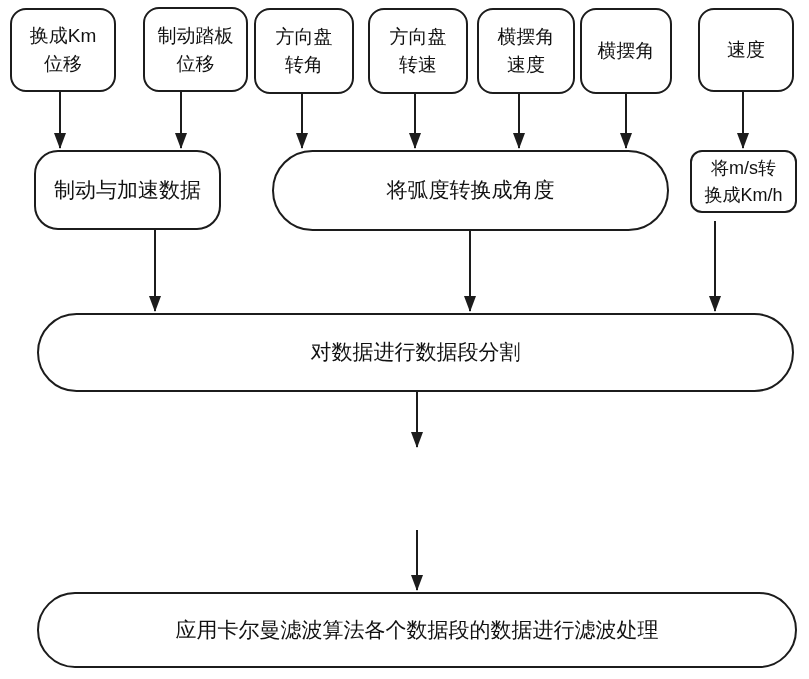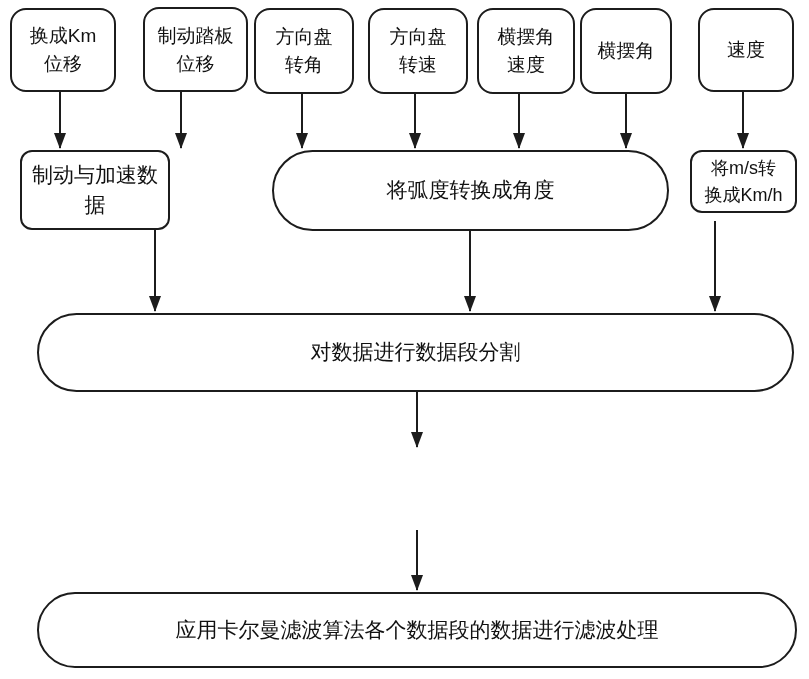--- a/index.html
+++ b/index.html
@@ -32,21 +32,21 @@
   
   .src { border-radius: 16px; font-size: 19px; }
   #n-accel  { left: 10px;  top: 8px; width: 106px; height: 84px; }
   #n-brake  { left: 130px; top: 7px; width: 105px; height: 85px; margin-left: 13px; }
   #n-sangle { left: 254px; top: 8px; width: 100px; height: 86px; }
   #n-srate  { left: 368px; top: 8px; width: 100px; height: 86px; }
   #n-yrate  { left: 477px; top: 8px; width: 98px;  height: 86px; }
   #n-yangle { left: 580px; top: 8px; width: 92px;  height: 86px; }
   #n-speed  { left: 698px; top: 8px; width: 96px;  height: 84px; }
   
-  #n-badata { left: 20px;  top: 150px; width: 150px; height: 80px; border-radius: 12px; font-size: 21px; }
+  #n-badata { left: 34px;  top: 150px; width: 187px; height: 80px; border-radius: 24px; font-size: 21px; }
   #n-radian { left: 272px; top: 150px; width: 397px; height: 81px; border-radius: 41px; font-size: 21px; font-family: Liberation Serif, serif; }
   #n-msconv { left: 690px; top: 150px; width: 107px; height: 63px; border-radius: 12px; font-size: 18px; line-height: 1.5; }
   
   .step { border-radius: 42px; font-size: 21px; text-align: right; }
   #n-segment { left: 37px; top: 313px; width: 757px; height: 79px; }
   #n-ttext   { left: 37px; top: 449px; width: 757px; height: 81px; }
   #n-kalman  { left: 37px; top: 592px; width: 760px; height: 76px; }
   svg.arrows {
     position: absolute;
     left: 0; top: 0;

